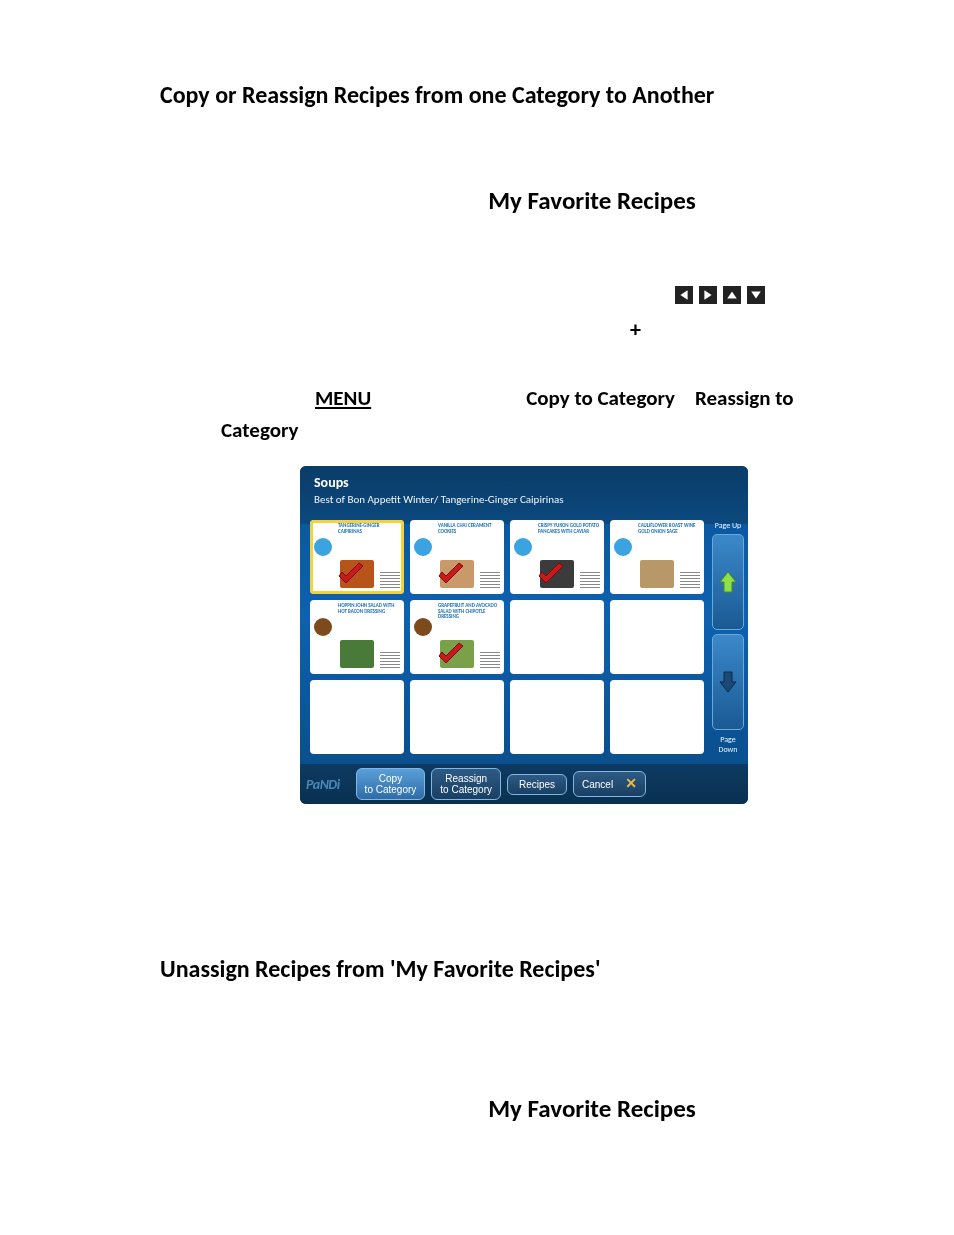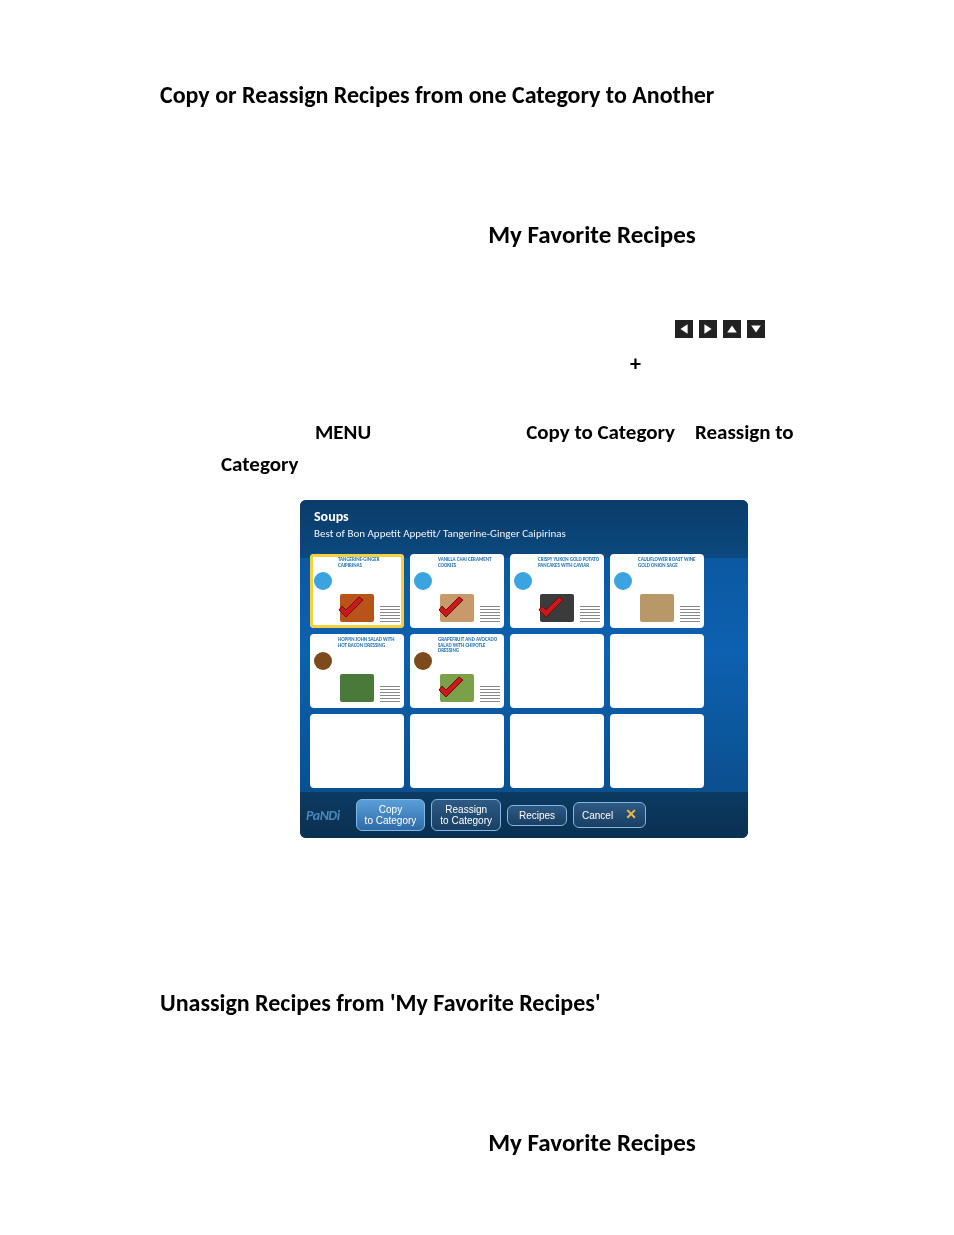--- a/index.html
+++ b/index.html
@@ -7,21 +7,21 @@
       font-family: Calibri, Arial, sans-serif;
       background: #fff;
       width: 954px;
       height: 1235px;
       padding: 80px 150px 50px 160px;
       color: #000;
     }
     .section-title {
       font-size: 24px;
       font-weight: bold;
-      margin-bottom: 110px;
+      margin-bottom: 76px;
     }
     .sub-label {
       font-size: 25px;
       font-weight: bold;
       text-align: center;
       margin-left: 220px;
       margin-bottom: 70px;
     }
     .arrows-row {
       display: flex;
@@ -46,21 +46,21 @@
     }
     .menu-line {
       font-size: 21px;
       font-weight: bold;
       display: flex;
       flex-wrap: wrap;
       gap: 0;
       line-height: 1.5;
       margin-bottom: 20px;
     }
-    .menu-line .sp1 { margin-left: 155px; }
+    .menu-line .sp1 { margin-left: 155px; text-decoration: underline; }
     .menu-line .sp2 { margin-left: 155px; }
     .menu-line .sp3 { margin-left: 20px; }
     .menu-line .sp4 { margin-left: 61px; text-align: center; }
 
     
     .device {
       width: 448px;
       height: 338px;
       margin-left: 140px;
       background: linear-gradient(180deg, #0a5398 0%, #0d61b0 45%, #0a4a84 100%);
@@ -159,21 +159,21 @@
       border-radius: 5px;
       display: flex;
       align-items: center;
       justify-content: center;
       border: 1px solid #6aa8d8;
     }
     .side-btn.up svg, .side-btn.down svg { width: 20px; height: 24px; }
     .bottom-bar {
       position: absolute;
       bottom: 0; left: 0; right: 0;
-      height: 46px;
+      height: 40px;
       background: linear-gradient(180deg, #0d3a63 0%, #09304f 100%);
       display: flex;
       align-items: center;
       padding: 18px 6px;
       gap: 6px;
     }
     .brand {
       font-size: 14px;
       font-weight: bold;
       font-style: italic;
@@ -252,21 +252,21 @@
   <span class="sp1">MENU</span>
   <span class="sp2">Copy to Category</span>
   <span class="sp3">Reassign to</span>
   <br style="flex-basis:100%;height:0">
   <span class="sp4">Category</span>
 </div>
 
 <div class="device">
   <div class="dev-header">
     <div class="dev-title">Soups</div>
-    <div class="dev-sub">Best of Bon Appetit Appetit/ Tangerine-Ginger Caipirinas</div>
+    <div class="dev-sub">Best of Bon Appetit Winter/ Tangerine-Ginger Caipirinas</div>
   </div>
 
   <div class="grid-zone" id="grid-zone">
       <div class="card selected">
         <div class="card-label">TANGERINE-GINGER CAIPIRINAS</div>
         <div class="card-badge badge-blue"></div>
         <div class="card-thumb" style="background: rgb(184, 84, 26);"></div>
         <div class="card-lines">
           <span></span>
           <span></span>
@@ -354,20 +354,34 @@
           </svg></div>
       </div>
       <div class="card"></div>
       <div class="card"></div>
       <div class="card"></div>
       <div class="card"></div>
       <div class="card"></div>
       <div class="card"></div>
     </div>
 
+  <div class="side-col">
+    <div class="side-lbl">Page Up</div>
+    <div class="side-btn up">
+      <svg viewBox="0 0 20 24">
+        <path d="M10 2 L18 12 L14 12 L14 22 L6 22 L6 12 L2 12 Z" fill="#8ee04a" stroke="#4a8a1a" stroke-width="1"></path>
+      </svg>
+    </div>
+    <div class="side-btn down">
+      <svg viewBox="0 0 20 24">
+        <path d="M10 22 L18 12 L14 12 L14 2 L6 2 L6 12 L2 12 Z" fill="#1a4a78" stroke="#0a2a48" stroke-width="1"></path>
+      </svg>
+    </div>
+    <div class="side-lbl">Page Down</div>
+  </div>
 
   <div class="bottom-bar">
     <div class="brand">PaNDi</div>
     <button class="bbtn" id="btn-copy">Copy<br>to Category</button>
     <button class="bbtn outline" id="btn-reassign">Reassign<br>to Category</button>
     <button class="bbtn outline">Recipes</button>
     <button class="bbtn outline cancel">
       <span>Cancel</span>
       <span class="cancel-x">✕</span>
     </button>

